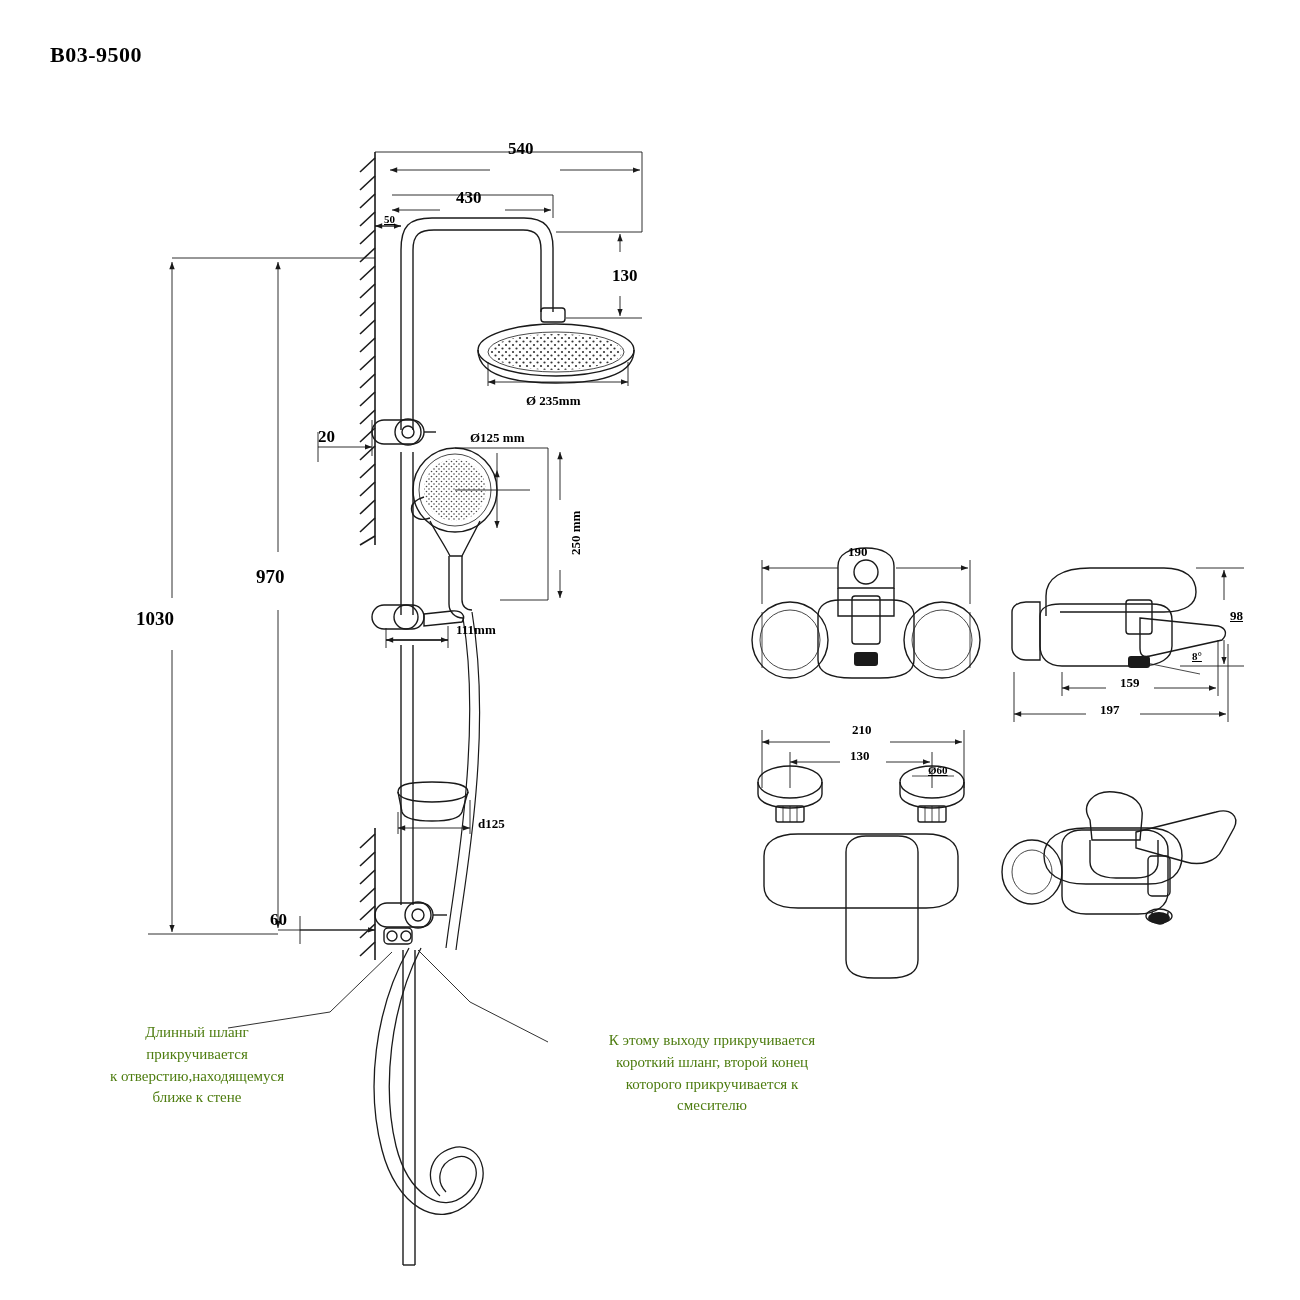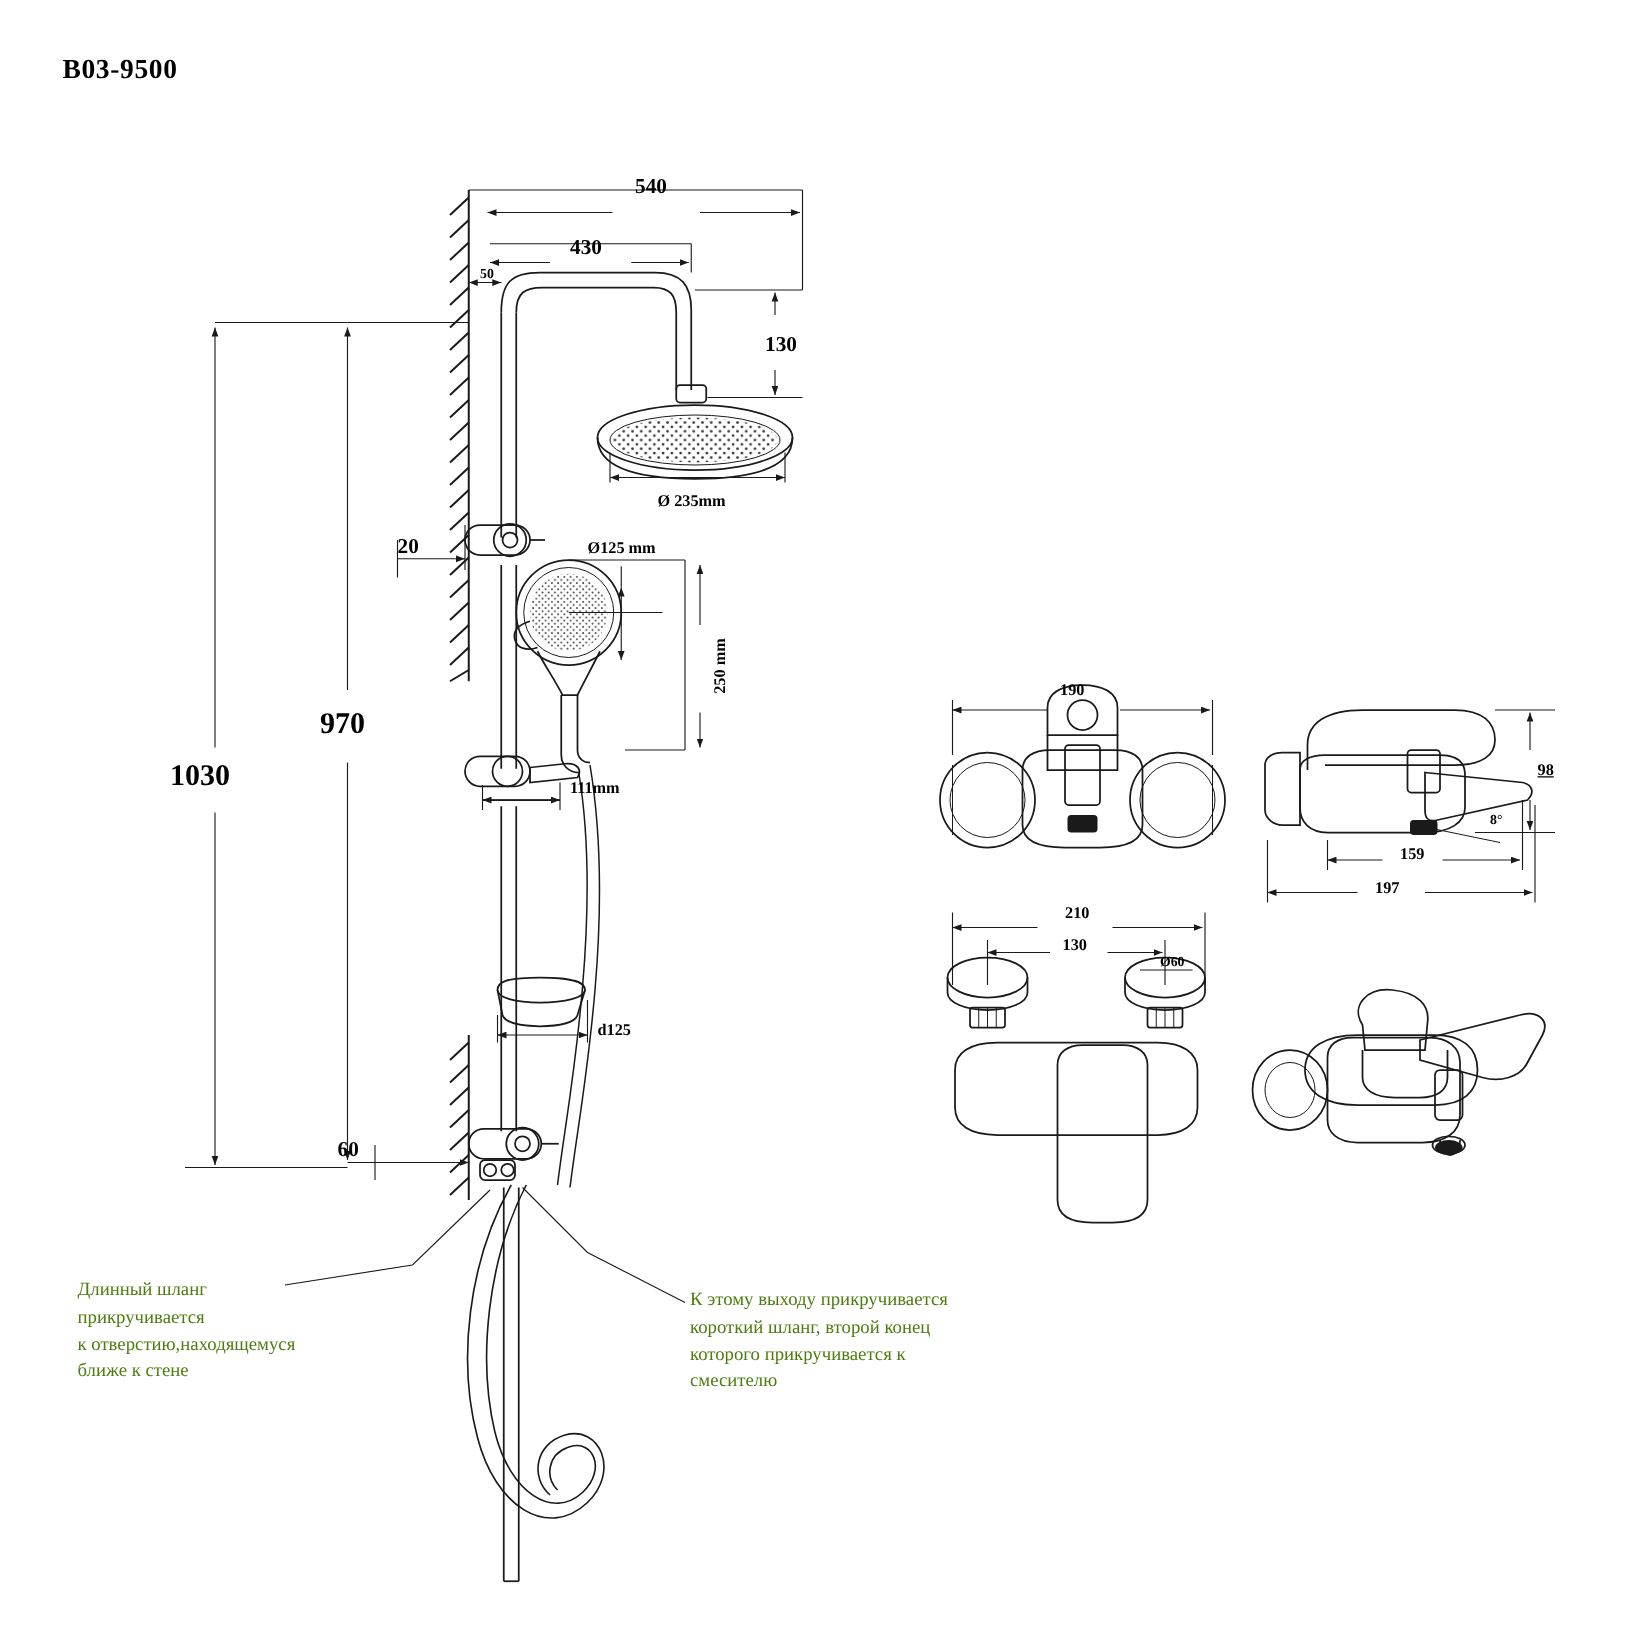--- a/index.html
+++ b/index.html
@@ -4,30 +4,30 @@
 <style>
   html,body{margin:0;padding:0;}
   body{
     width:1300px;height:1300px;
     background:#ffffff;
     font-family:"Liberation Serif", serif;
     color:#000000;
     position:relative;
     overflow:hidden;
   }
-  .root{position:absolute;inset:0;}
+  .root{position:absolute;inset:0;text-align:center;}
   #svgroot{position:absolute;left:0;top:0;width:1300px;height:1300px;}
   .title{
     position:absolute;left:50px;top:42px;
     font-family:"Liberation Serif", serif;
     font-weight:bold;font-size:22px;letter-spacing:0.5px;
   }
   .lbl{position:absolute;font-family:"Liberation Serif", serif;font-size:13px;font-weight:bold;color:#000;white-space:nowrap;}
-  .lbl.sm{font-size:11px;font-weight:bold;}
-  .lbl.big{font-size:24px;font-weight:bold;}
+  .lbl.sm{font-size:11px;font-weight:bold;text-decoration:underline;}
+  .lbl.big{font-size:19px;font-weight:bold;}
   .lbl.mid{font-size:17px;font-weight:bold;}
   .note{position:absolute;font-family:"Liberation Serif", serif;font-size:15px;line-height:1.45;color:#4d7c0f;white-space:pre-line;}
   .vert{transform:rotate(-90deg);transform-origin:left top;}
 </style>
 </head>
 <body>
 
 <div class="root">
 
   <div class="title">B03-9500</div>

